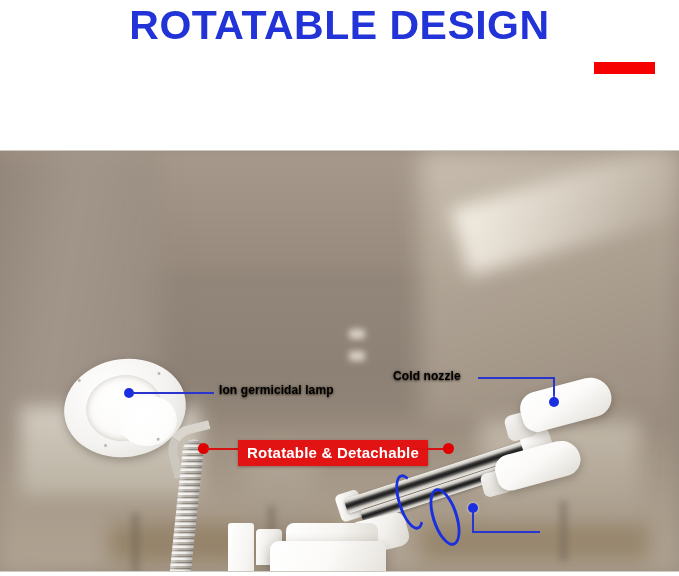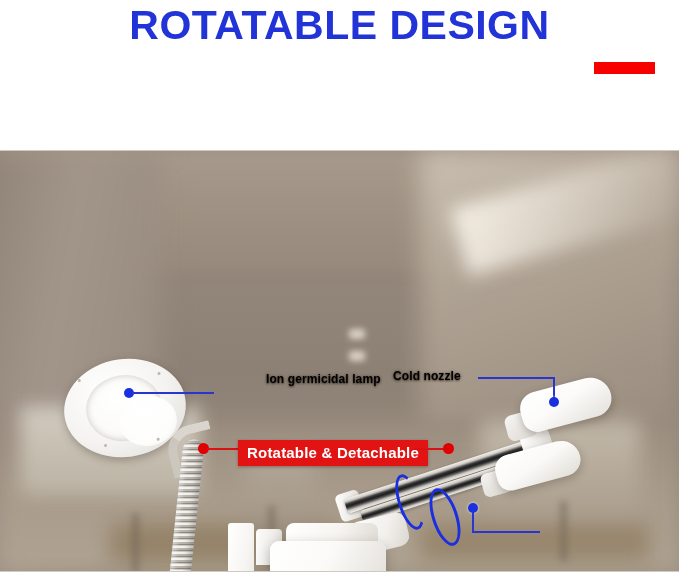--- a/index.html
+++ b/index.html
@@ -492,21 +492,21 @@
 
       <div class="speaker-grille"></div>
 
       <div class="rot-ring ring-arm-a"></div>
       <div class="rot-ring ring-arm-b"></div>
 
     </div>
 
     <div class="dot" style="left:124px; top:237px;"></div>
     <div class="lead lead-h" style="left:132px; top:241px; width:82px;"></div>
-    <div class="callout-label" style="left:219px; top:221px;margin-left:47px;">Ion germicidal lamp</div>
+    <div class="callout-label" style="left:219px; top:232px;">Ion germicidal lamp</div>
 
     <div class="callout-label" style="left:393px; top:218px;">Cold nozzle</div>
     <div class="lead lead-h" style="left:478px; top:226px; width:77px;"></div>
     <div class="lead lead-v" style="left:553px; top:226px; height:24px;"></div>
     <div class="dot" style="left:549px; top:246px;"></div>
 
     <div class="dot" style="left:468px; top:352px;"></div>
     <div class="lead lead-v" style="left:472px; top:360px; height:22px;"></div>
     <div class="lead lead-h" style="left:472px; top:380px; width:68px;"></div>
 

